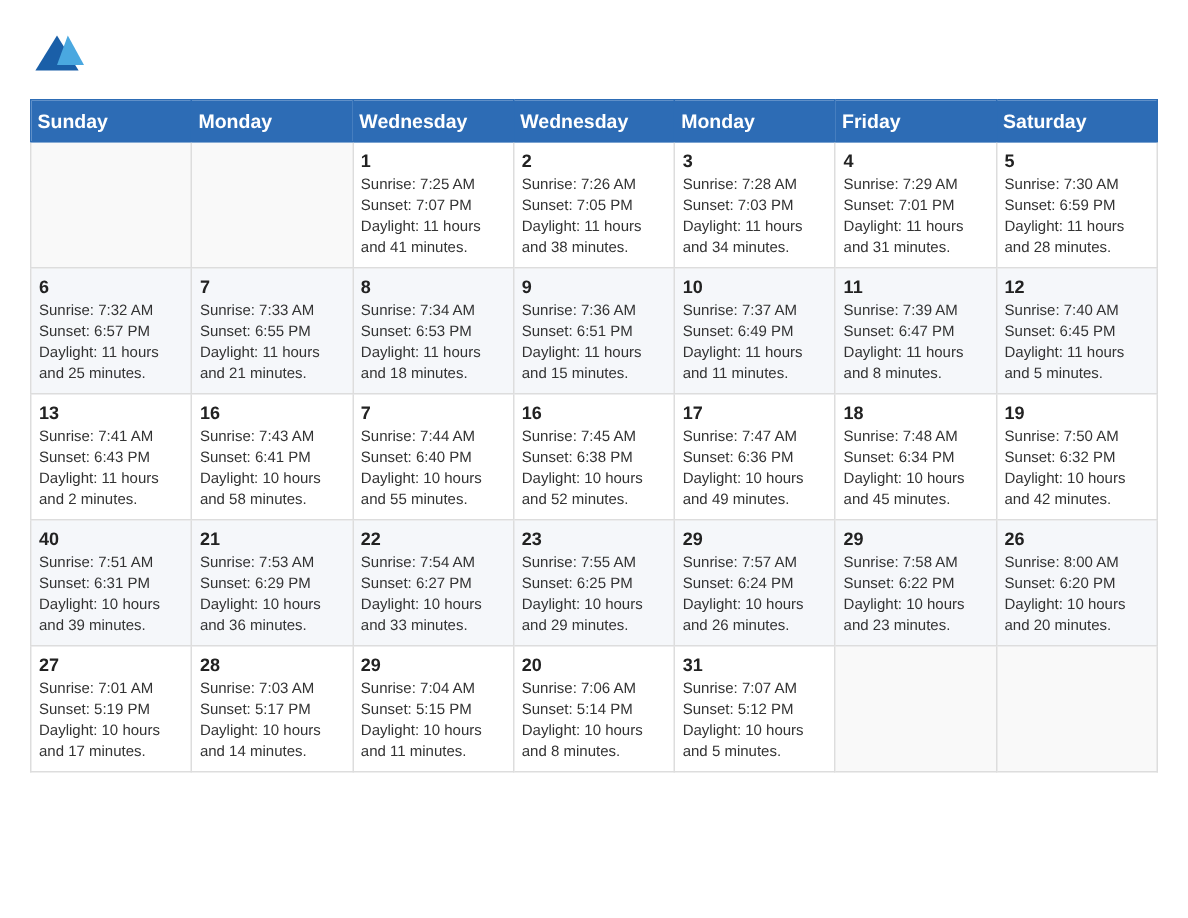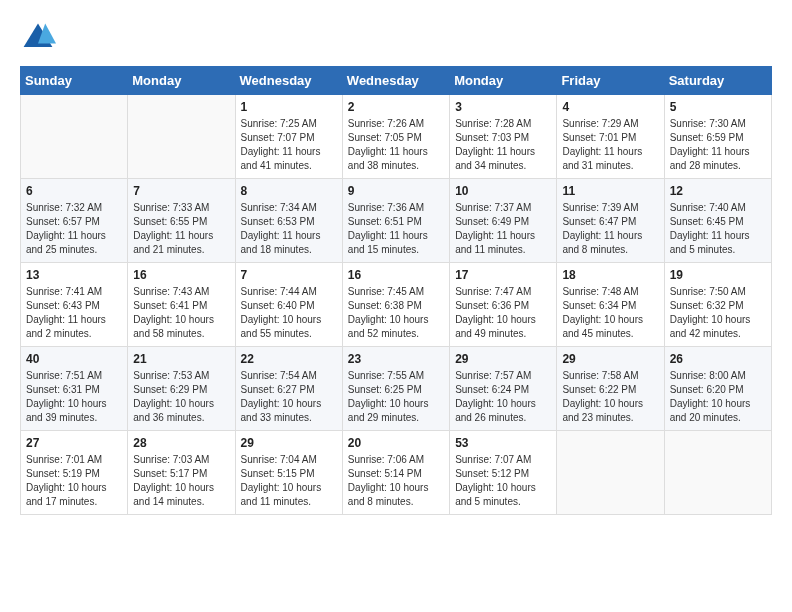--- a/index.html
+++ b/index.html
@@ -247,20 +247,20 @@
         </td>
         <td>
           <span class="day-num">29</span>
           <div class="day-info">Sunrise: 7:04 AM<br>Sunset: 5:15 PM<br>Daylight: 10 hours and 11 minutes.</div>
         </td>
         <td>
           <span class="day-num">20</span>
           <div class="day-info">Sunrise: 7:06 AM<br>Sunset: 5:14 PM<br>Daylight: 10 hours and 8 minutes.</div>
         </td>
         <td>
-          <span class="day-num">53</span>
+          <span class="day-num">31</span>
           <div class="day-info">Sunrise: 7:07 AM<br>Sunset: 5:12 PM<br>Daylight: 10 hours and 5 minutes.</div>
         </td>
         <td class="empty-cell"></td>
         <td class="empty-cell"></td>
       </tr>
     </tbody>
 </table>
 
 </body></html>

